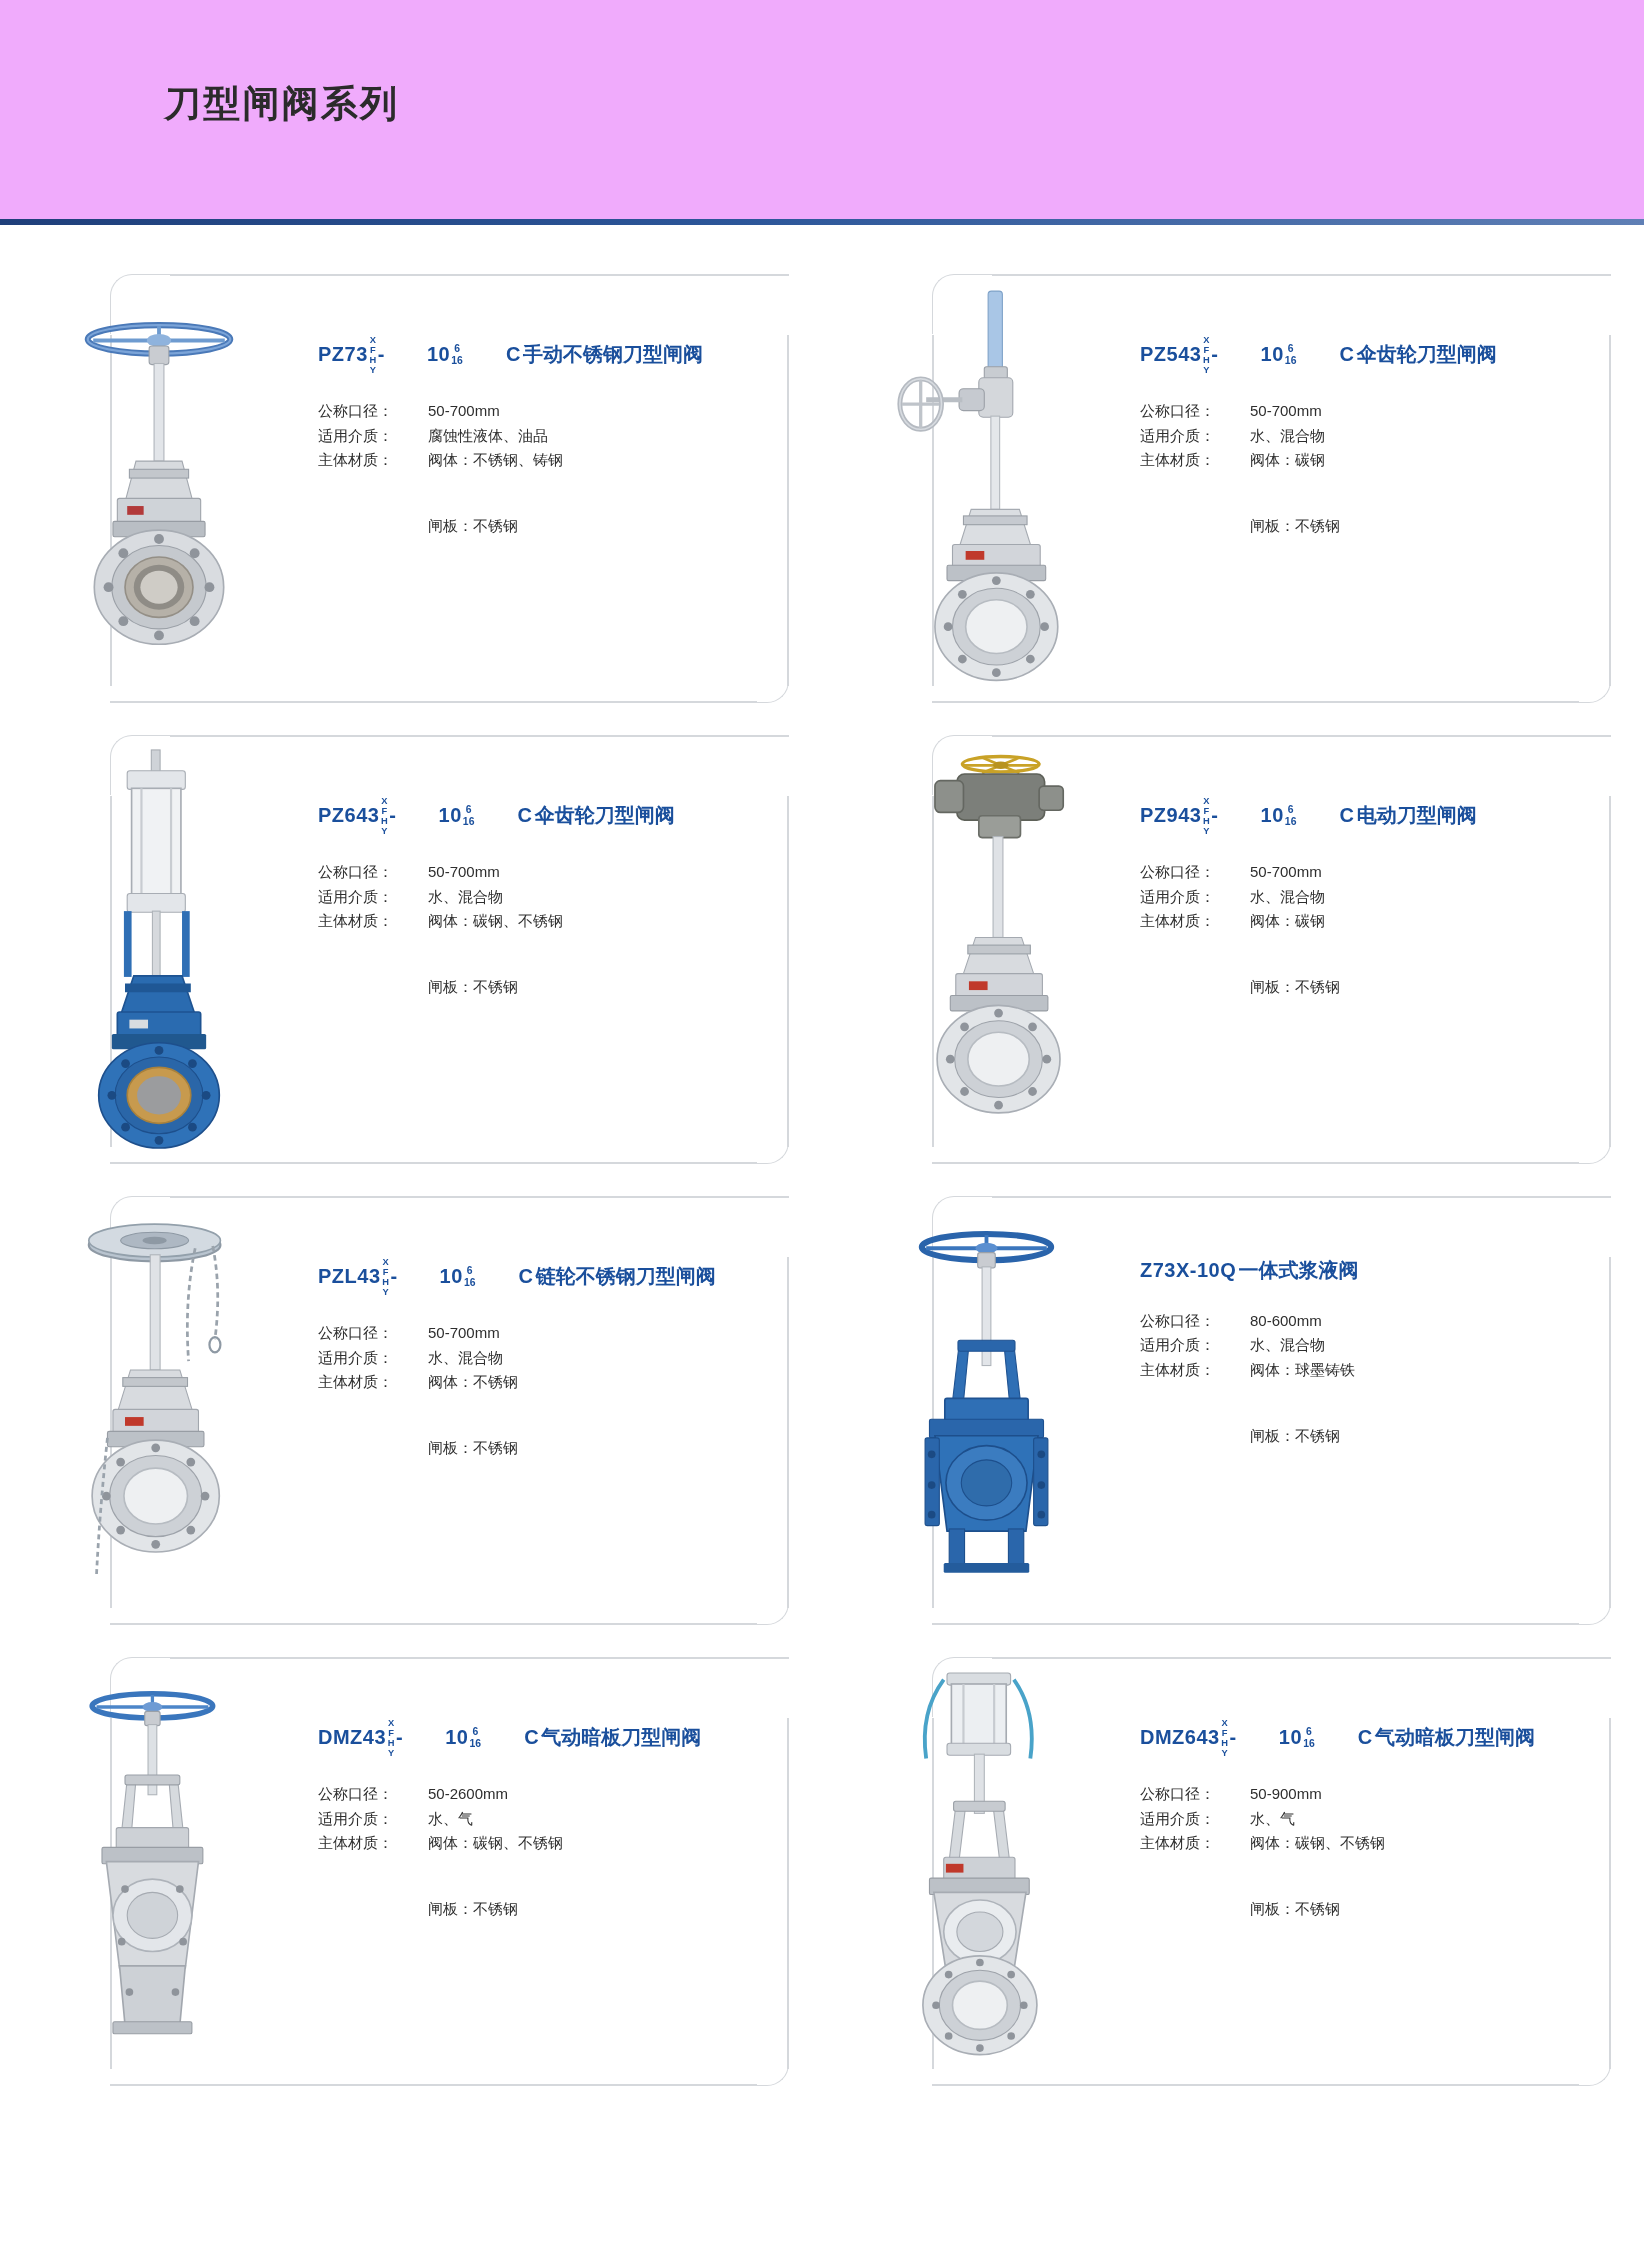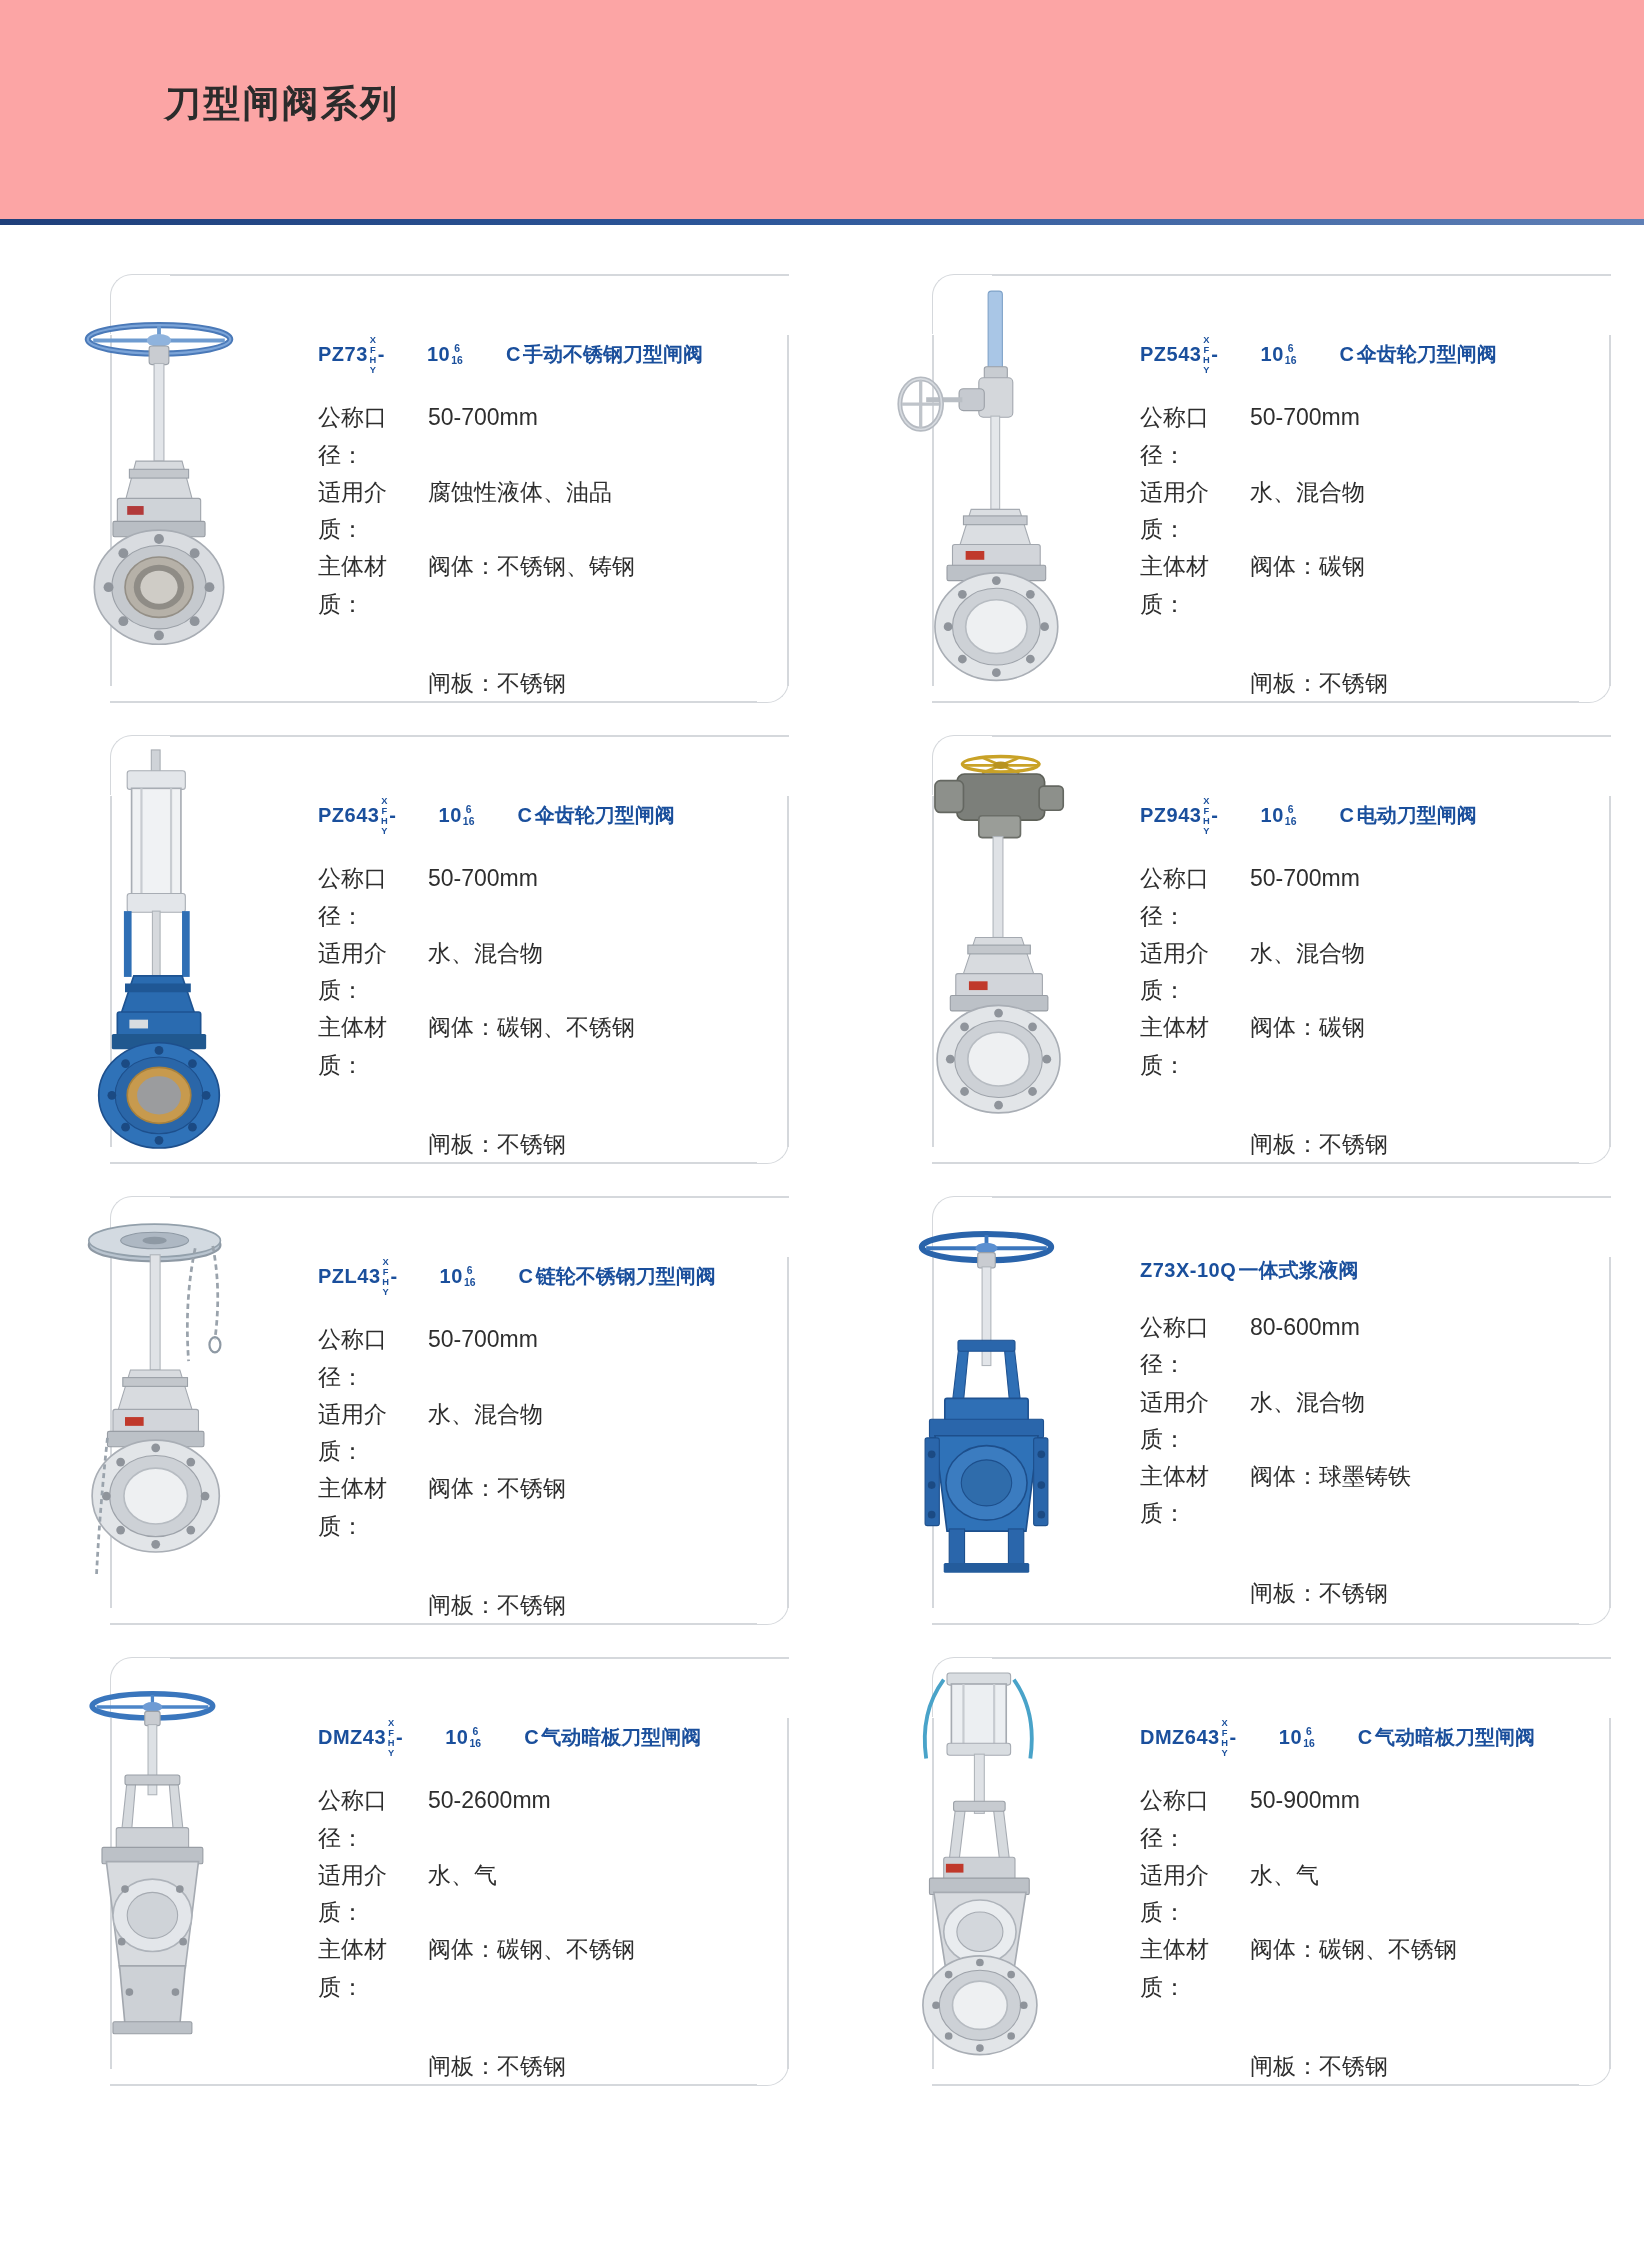--- a/index.html
+++ b/index.html
@@ -12,21 +12,21 @@
     position: relative;
     overflow: hidden;
   }
 
   
   .page-header {
     position: absolute;
     left: 0; top: 0;
     width: 1645px;
     height: 219px;
-    background: #fca5a5;
+    background: #f0abfc;
   }
   .page-title {
     position: absolute;
     left: 164px;
     top: 104px;
     transform: translateY(-50%);
     font-size: 37px;
     font-weight: bold;
     color: #2b2b2b;
     letter-spacing: 2.2px;
@@ -148,21 +148,21 @@
     justify-content: center;
     font-size: 10.4px;
     line-height: 1.15;
     font-weight: bold;
     margin: 0 1.1px;
     transform: translateY(-0.5px);
   }
   .model-suffix { letter-spacing: 0.5px; margin-left: 42px; }
   .model-name { margin-left: 2.2px; }
 
-  .specs { font-size: 23px; color: #2e2e2e; line-height: 1.62; }
+  .specs { font-size: 15px; color: #2e2e2e; line-height: 1.62; }
   .spec-row { display: flex; }
   .spec-key { width: 110px; flex: 0 0 110px; }
   .spec-val { flex: 1 1 auto; }
   .spec-sub { padding-left: 110px; margin-top: 42px; }
 
   
   .valve { position: absolute; left: 0; top: 0; width: 318px; height: 461px; }
   .valve svg { display: block; }
 
 </style>

